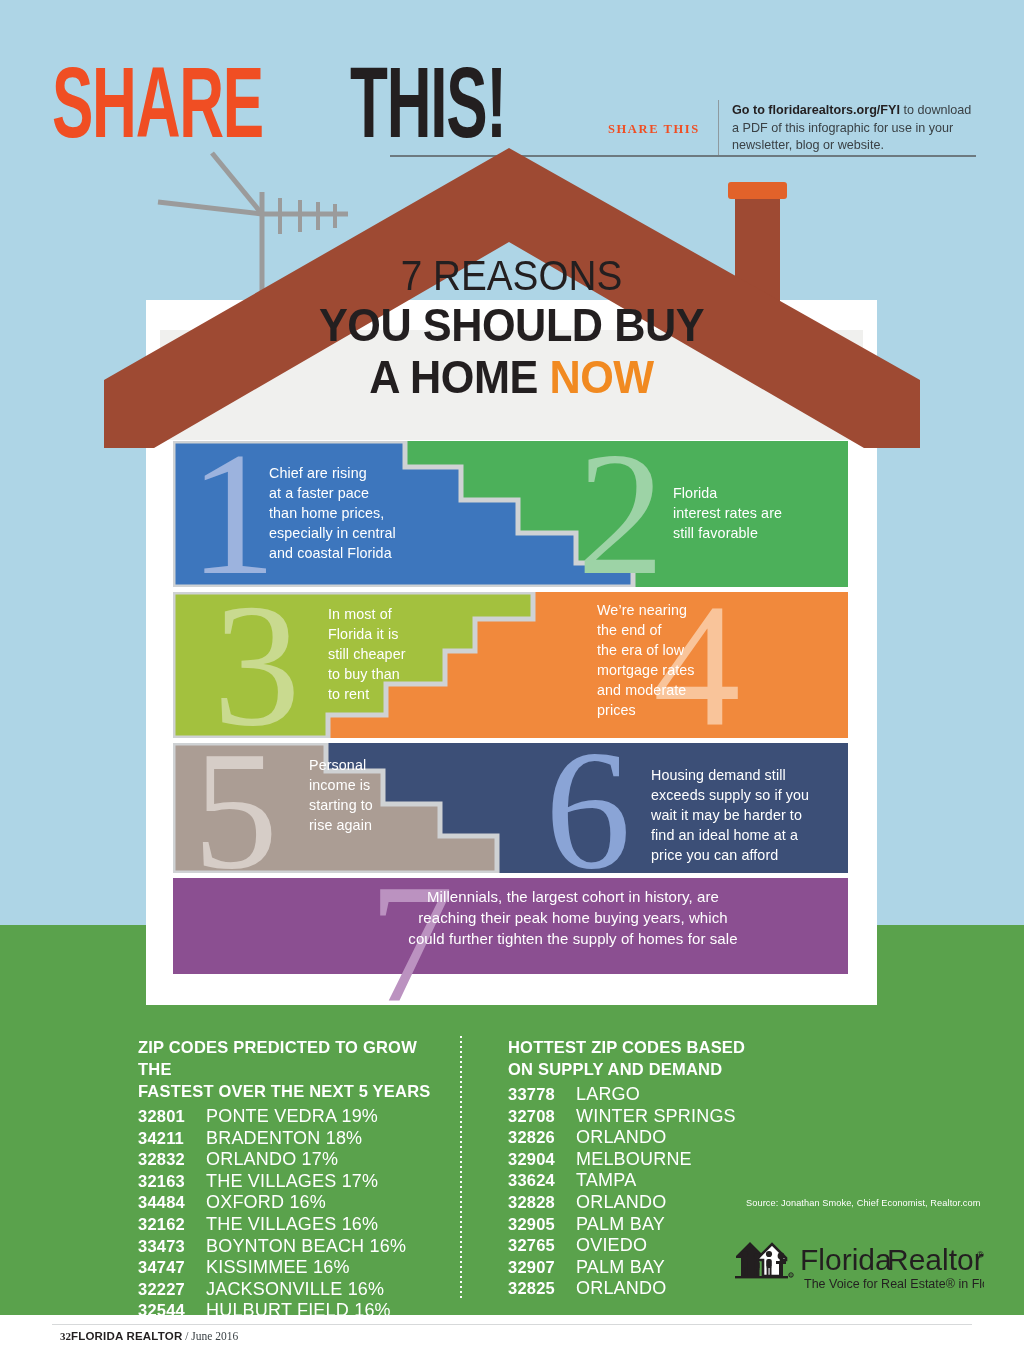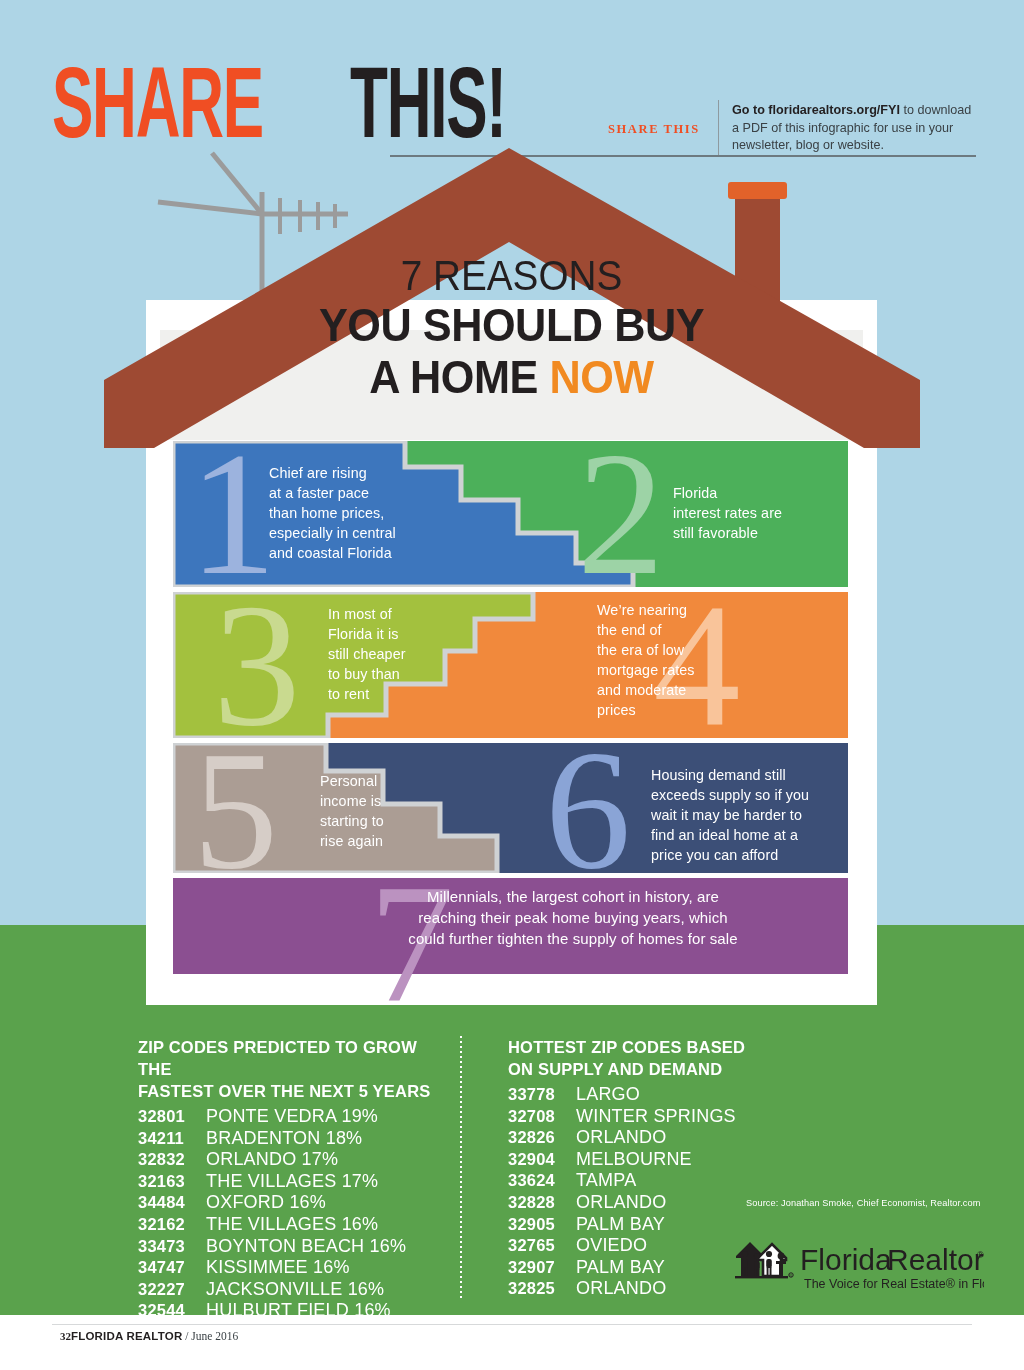--- a/index.html
+++ b/index.html
@@ -253,21 +253,21 @@
       </div>
     </div>
 
     <div class="rrow r3">
       <svg class="rowsvg" viewBox="0 0 675 130" preserveAspectRatio="none">
         <rect x="0" y="0" width="675" height="130" fill="#3c4f77"></rect>
         <path d="M0,0 H153 V28 H210 V61 H267 V93 H324 V130 H0 Z" fill="#ab9d94" stroke="#cfd2d4" stroke-width="5"></path>
       </svg>
       <div class="bignum" style="left:20px; top:-18px; font-size:170px; color:#d6cdc7;">5</div>
       <div class="bignum" style="left:372px; top:-20px; font-size:172px; color:#8aa4d6;">6</div>
-      <div class="rtext" style="left:136px; top:28px; width:140px;margin-left:11px;">
+      <div class="rtext" style="left:136px; top:12px; width:140px;">
         <div>Personal</div>
         <div>income is</div>
         <div>starting to</div>
         <div>rise again</div>
       </div>
       <div class="rtext" style="left:478px; top:22px; width:200px;">
         <div>Housing demand still</div>
         <div>exceeds supply so if you</div>
         <div>wait it may be harder to</div>
         <div>find an ideal home at a</div>

